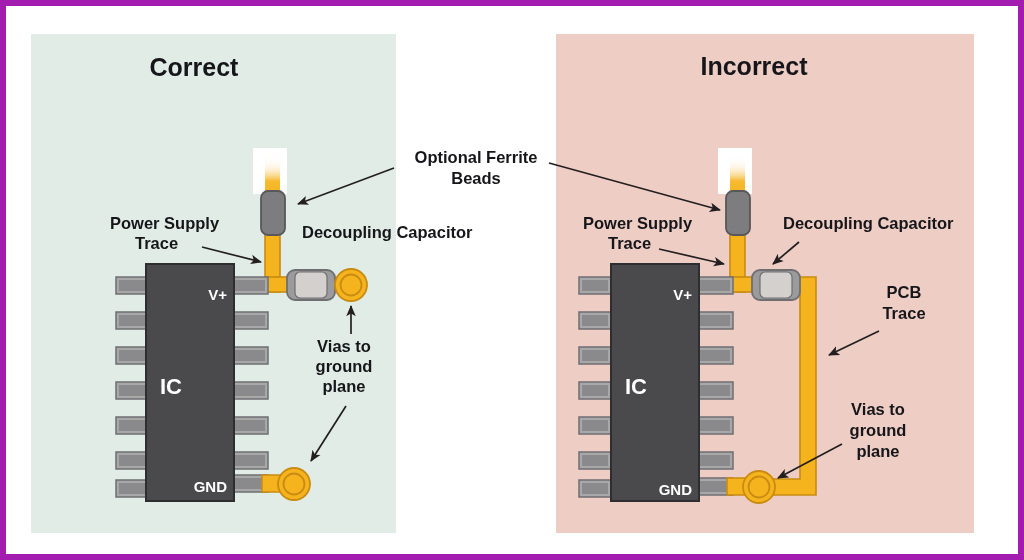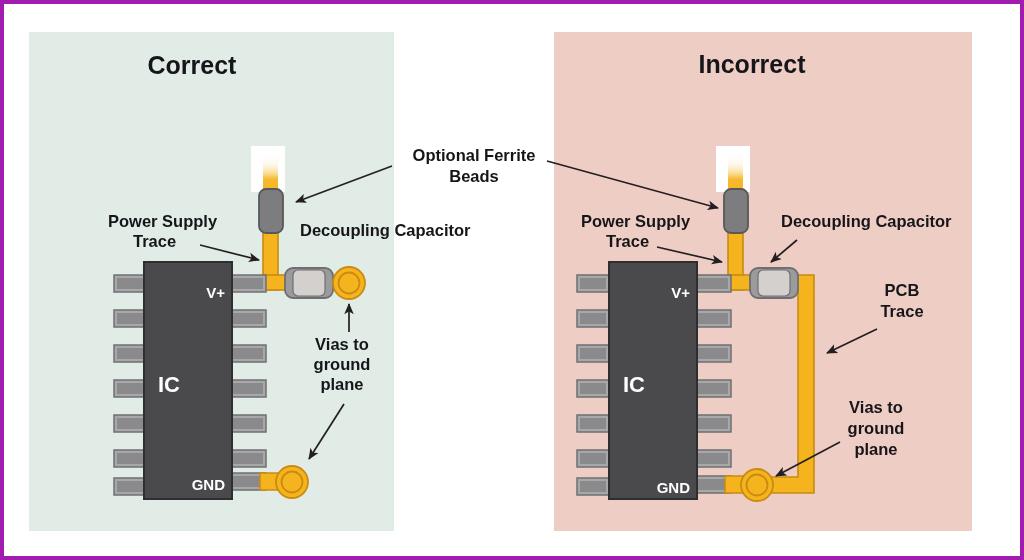--- a/index.html
+++ b/index.html
@@ -12,21 +12,21 @@
     height: 560px;
     font-family: "Liberation Sans", sans-serif;
     overflow: hidden;
   }
   #page {
     position: relative;
     width: 1024px;
     height: 560px;
     background: #ffffff;
     box-sizing: border-box;
-    border: 4px solid #a21caf;
+    border: 6px solid #a21caf;
   }
   svg#diagram {
     display: block;
     width: 1024px;
     height: 560px;
   }
   .lbl {
     font-family: "Liberation Sans", sans-serif;
     font-weight: bold;
     fill: #16161a;

